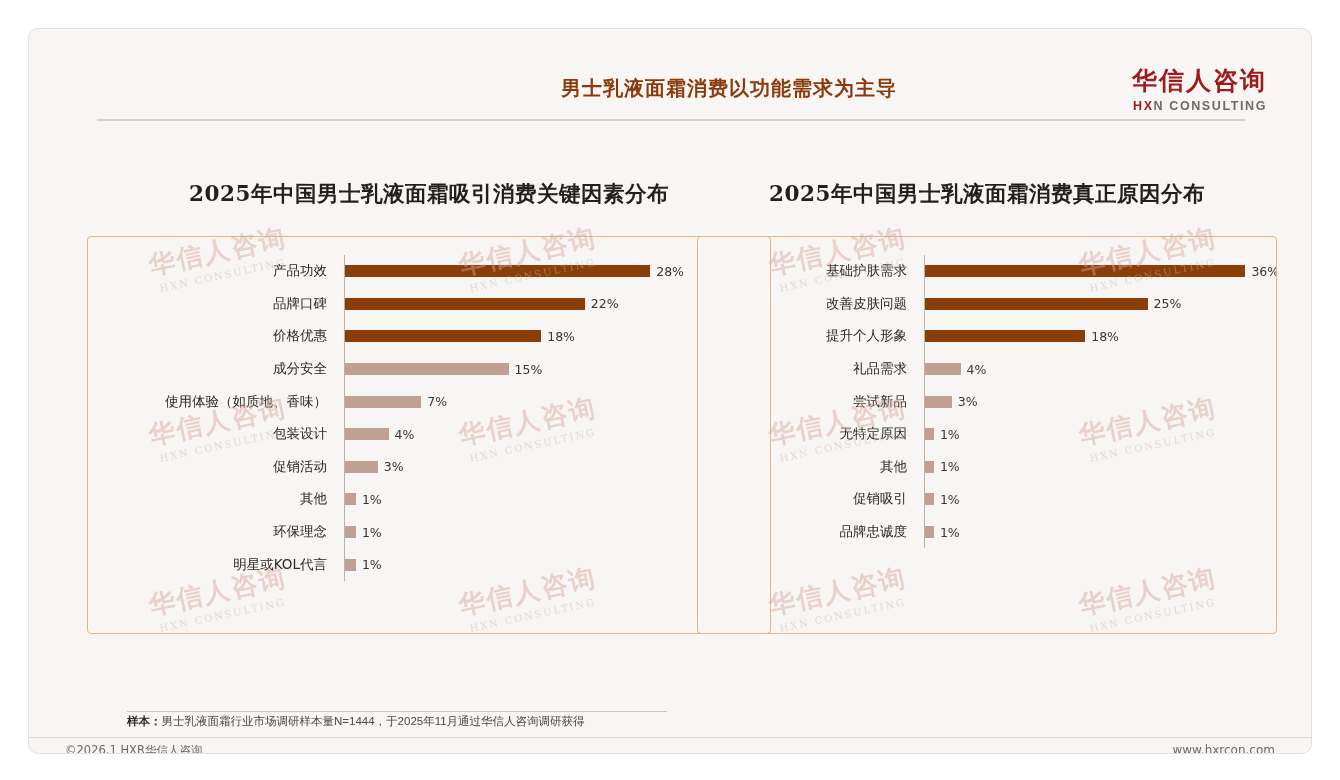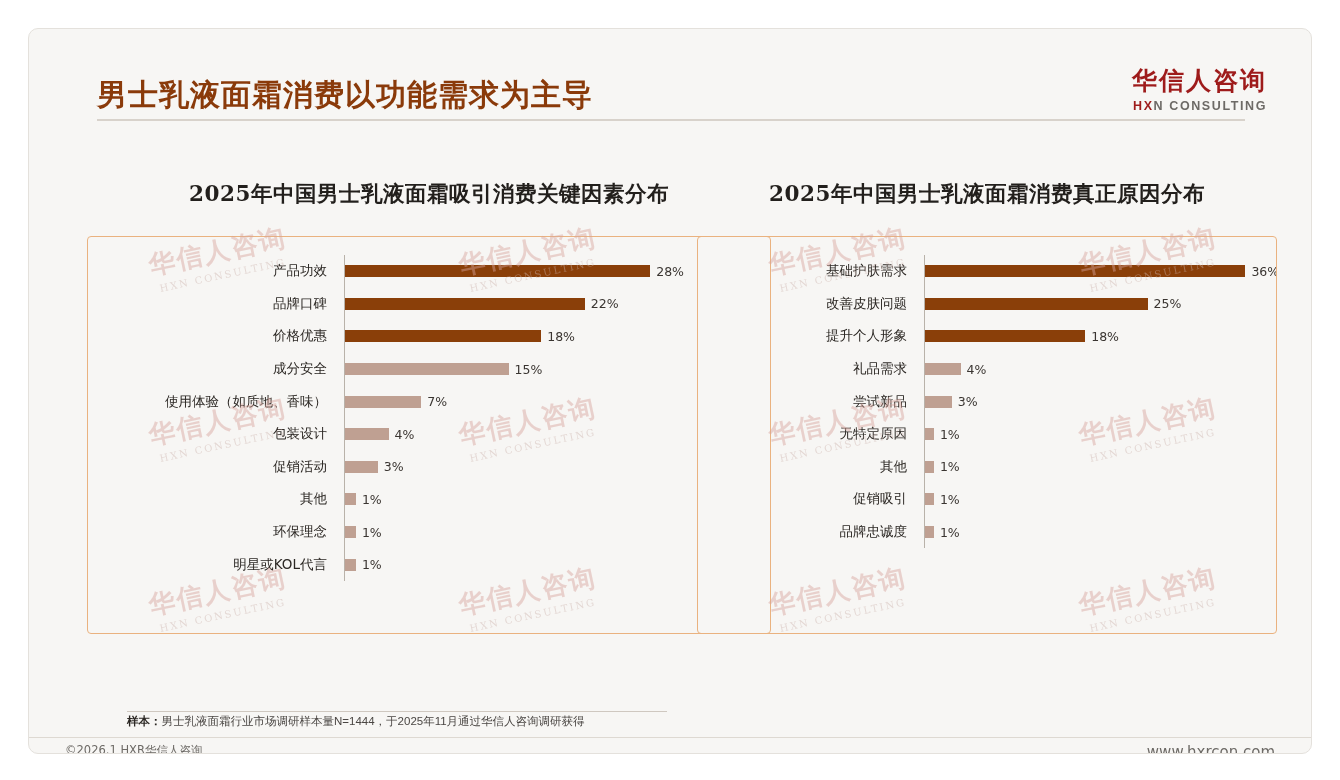--- a/index.html
+++ b/index.html
@@ -19,24 +19,25 @@
     overflow: hidden;
   }
 
   
   .title {
     position: absolute;
     left: 68px; top: 46px;
     width: 800px;
     font-family: "DejaVu Serif", serif;
     font-weight: bold;
-    font-size: 30px;
+    font-size: 20px;
     color: #8a3a0a;
     letter-spacing: 1px;
     white-space: nowrap;
+    text-align: right;
   }
   .title-rule {
     position: absolute;
     left: 68px; top: 90px;
     width: 1148px; height: 2px;
     background: #d8d2cb;
   }
   .logo {
     position: absolute;
     right: 44px; top: 38px;
@@ -166,21 +167,21 @@
     position: absolute;
     left: 36px; top: 714px;
     font-size: 11.5px;
     color: #6d6a66;
     white-space: nowrap;
     font-family: "DejaVu Sans", sans-serif;
   }
   .site {
     position: absolute;
     right: 36px; top: 714px;
-    font-size: 15px;
+    font-size: 12px;
     color: #6d6a66;
     white-space: nowrap;
     font-family: "DejaVu Sans", sans-serif;
   }
 </style>
 </head>
 <body>
 
 <div id="slide">
 

